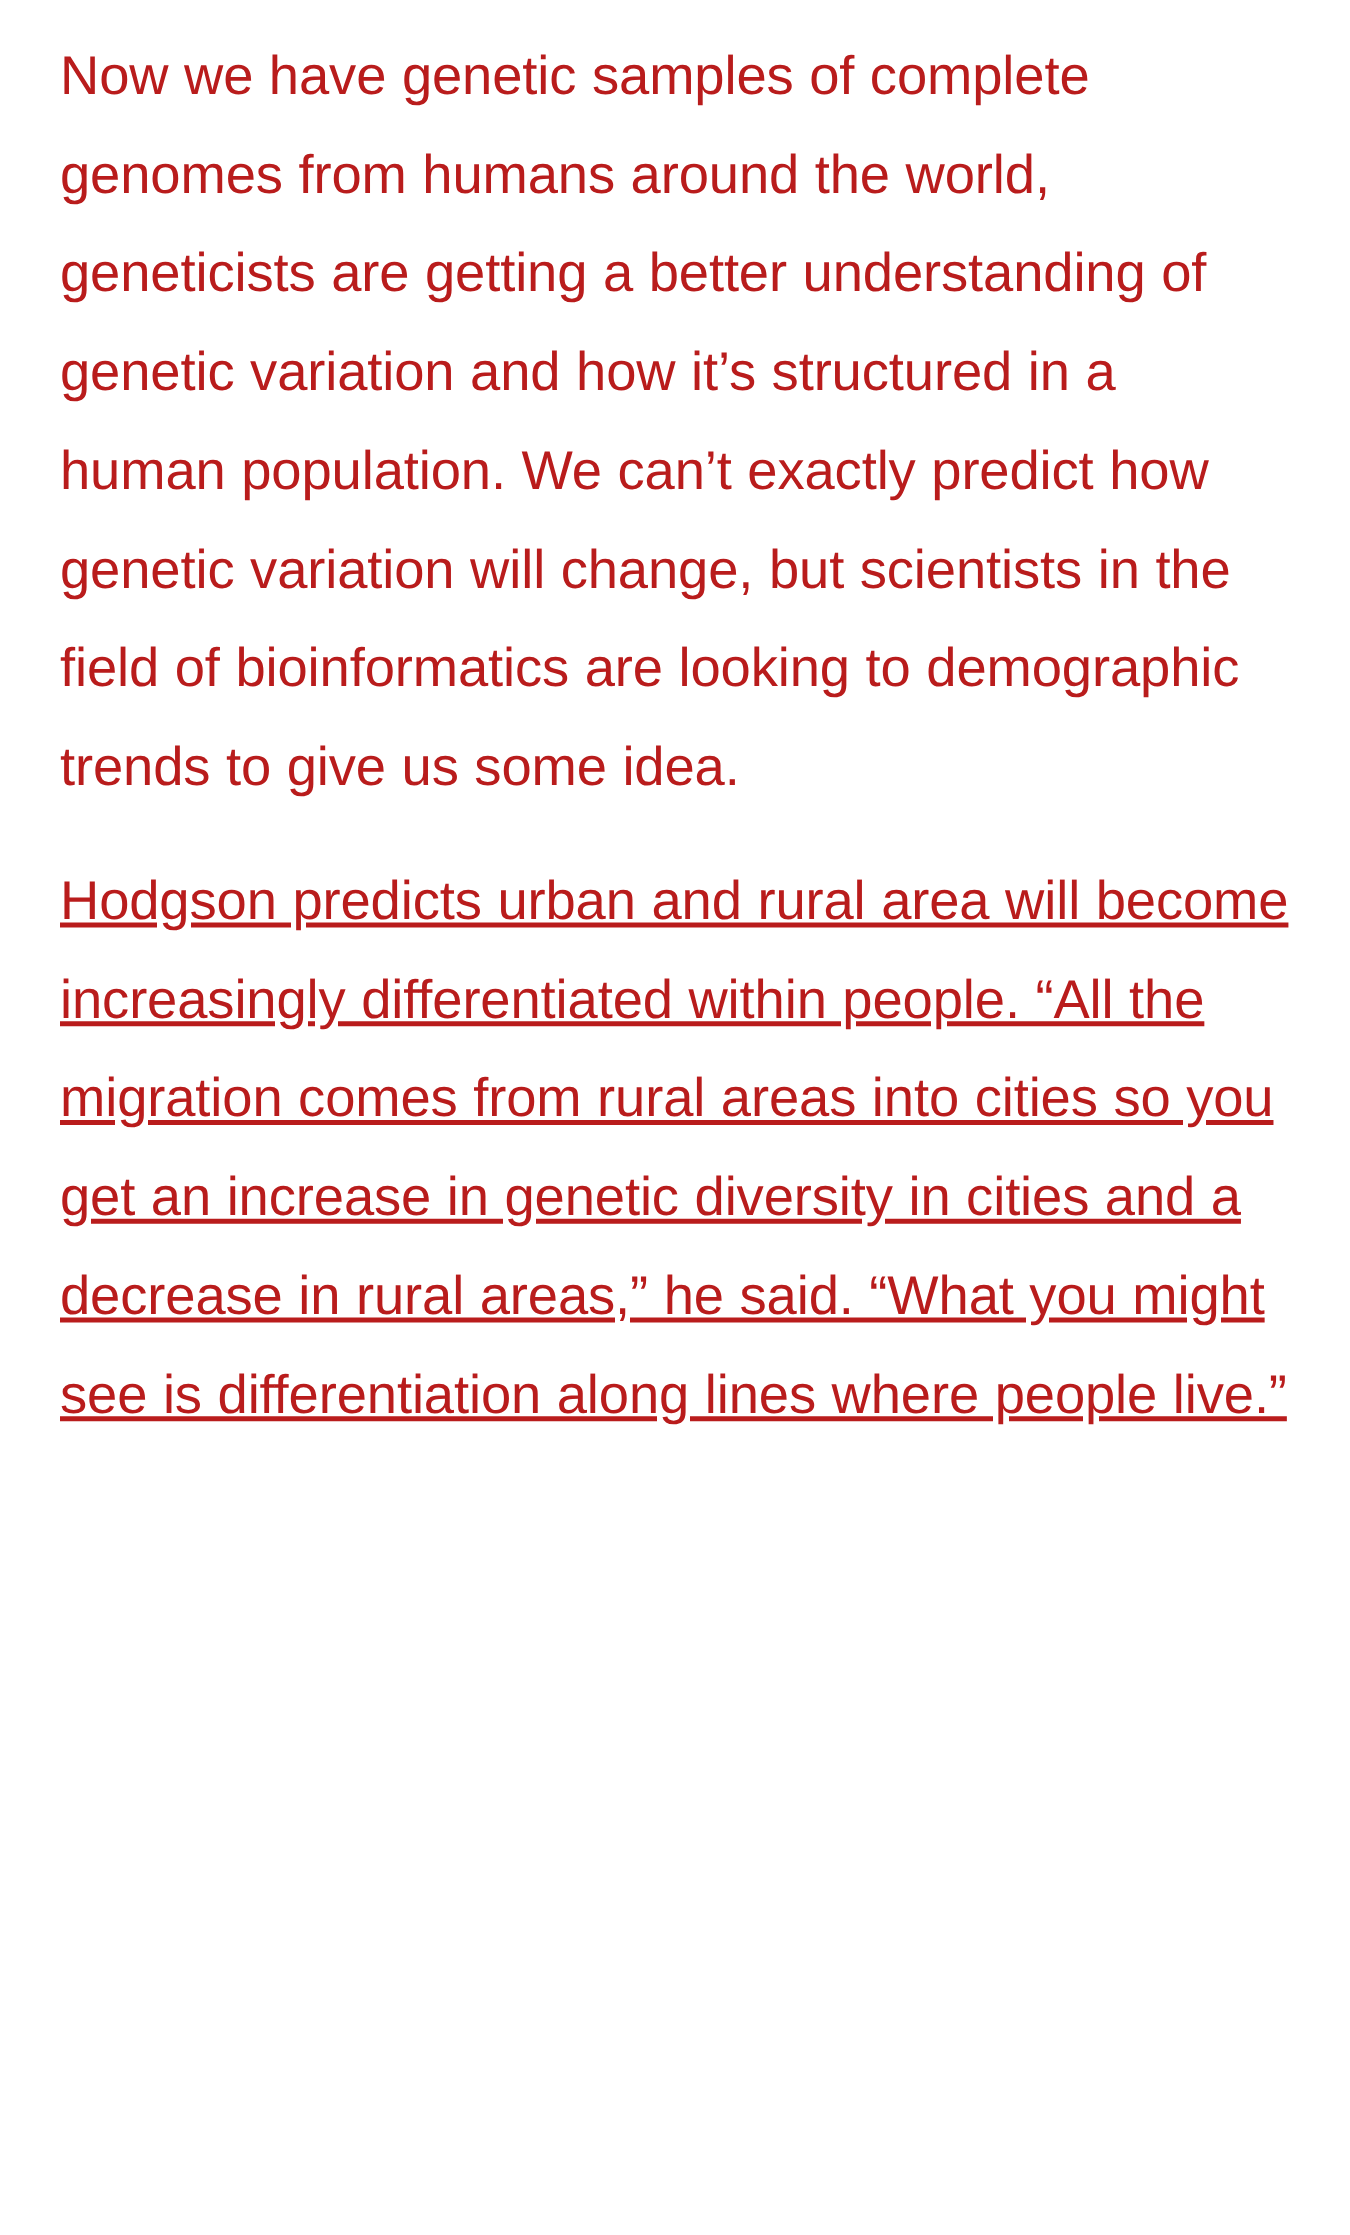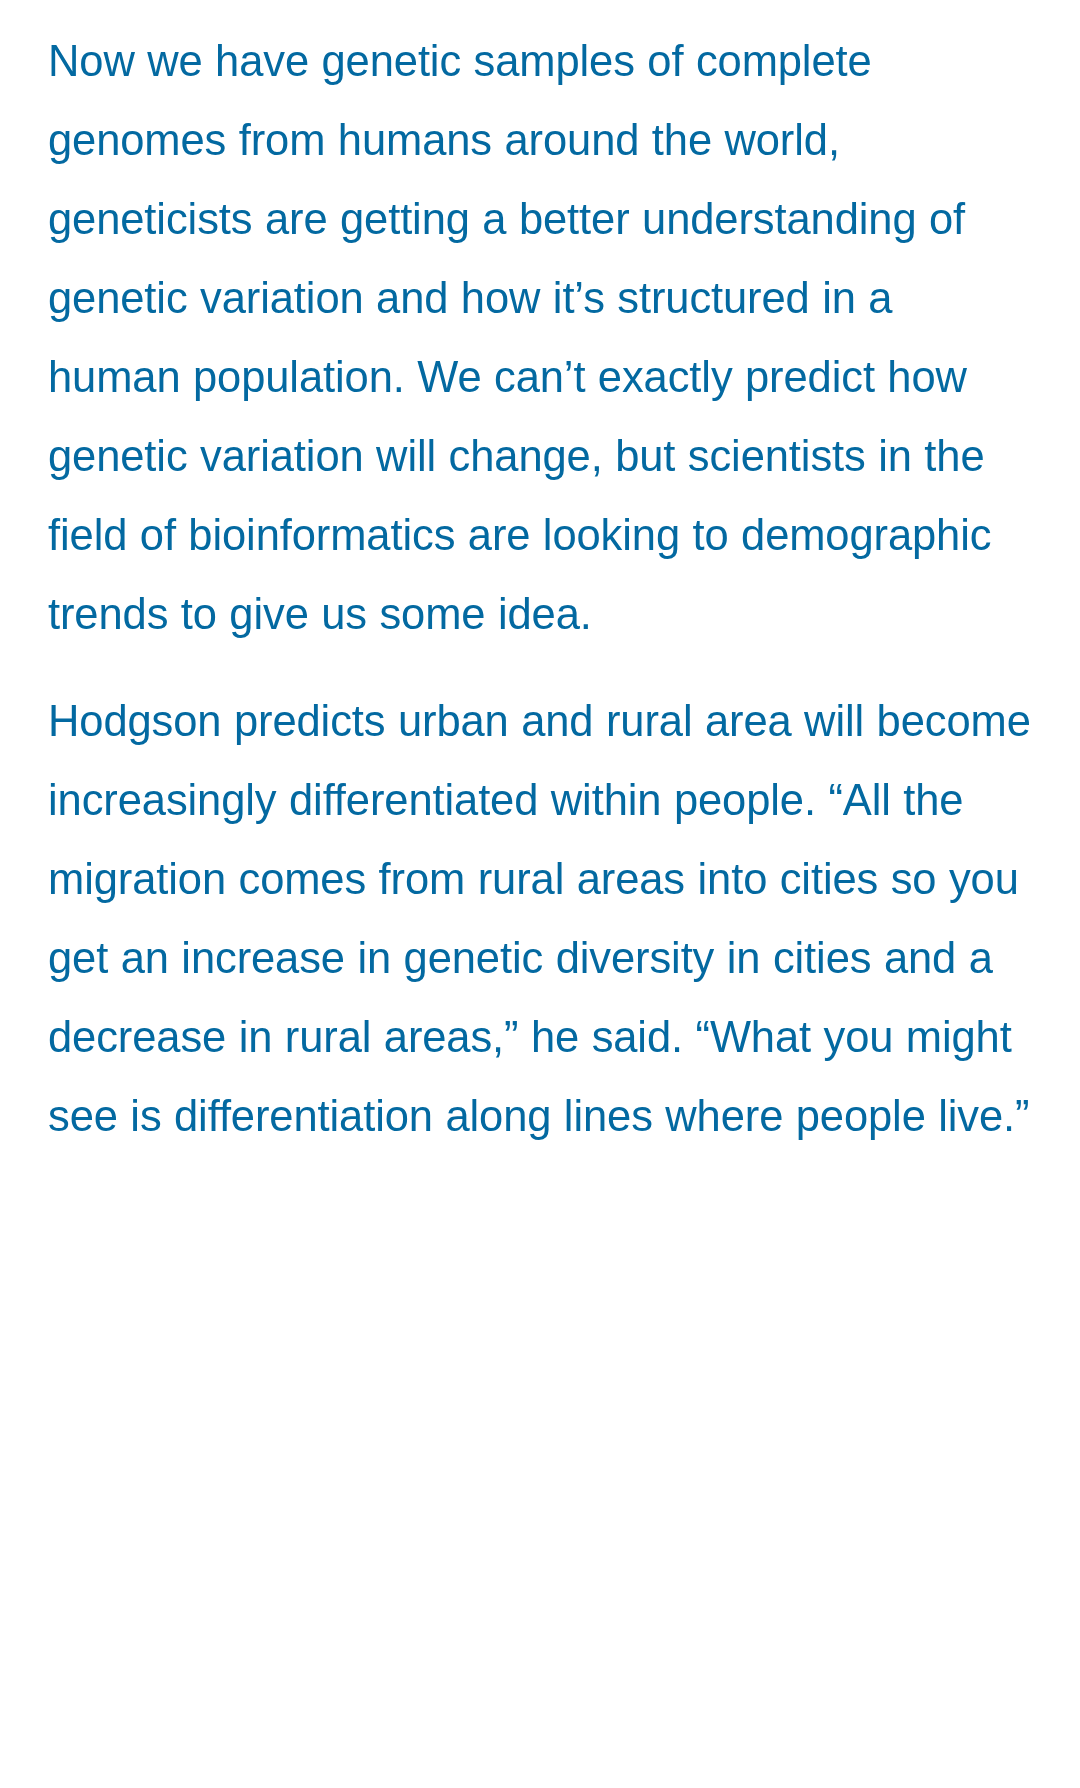--- a/index.html
+++ b/index.html
@@ -17,36 +17,37 @@
   #article-body {
     box-sizing: border-box;
     width: 1080px;
     height: 1788px;
     background: #ffffff;
     padding: 0px 48px 0px 48px;
   }
 
   .paragraph {
     margin: 0;
-    color: #0369a1;
+    color: #b91c1c;
     font-size: 43.5px;
     line-height: 79px;
     letter-spacing: -0.1px;
     font-weight: 400;
     word-spacing: 0.5px;
     text-align: left;
     -webkit-font-smoothing: antialiased;
   }
 
   #paragraph-1 {
     padding-top: 22px;
   }
 
   #paragraph-2 {
     padding-top: 28px;
+    text-decoration: underline;
   }
 </style>
 </head>
 <body>
 
 <main id="article-body">
 
   <p class="paragraph" id="paragraph-1">Now we have genetic samples of complete genomes from humans around the world, geneticists are getting a better understanding of genetic variation and how it’s structured in a human population. We can’t exactly predict how genetic variation will change, but scientists in the field of bioinformatics are looking to demographic trends to give us some idea.</p>
 
   <p class="paragraph" id="paragraph-2">Hodgson predicts urban and rural area will become increasingly differentiated within people. “All the migration comes from rural areas into cities so you get an increase in genetic diversity in cities and a decrease in rural areas,” he said. “What you might see is differentiation along lines where people live.”</p>

